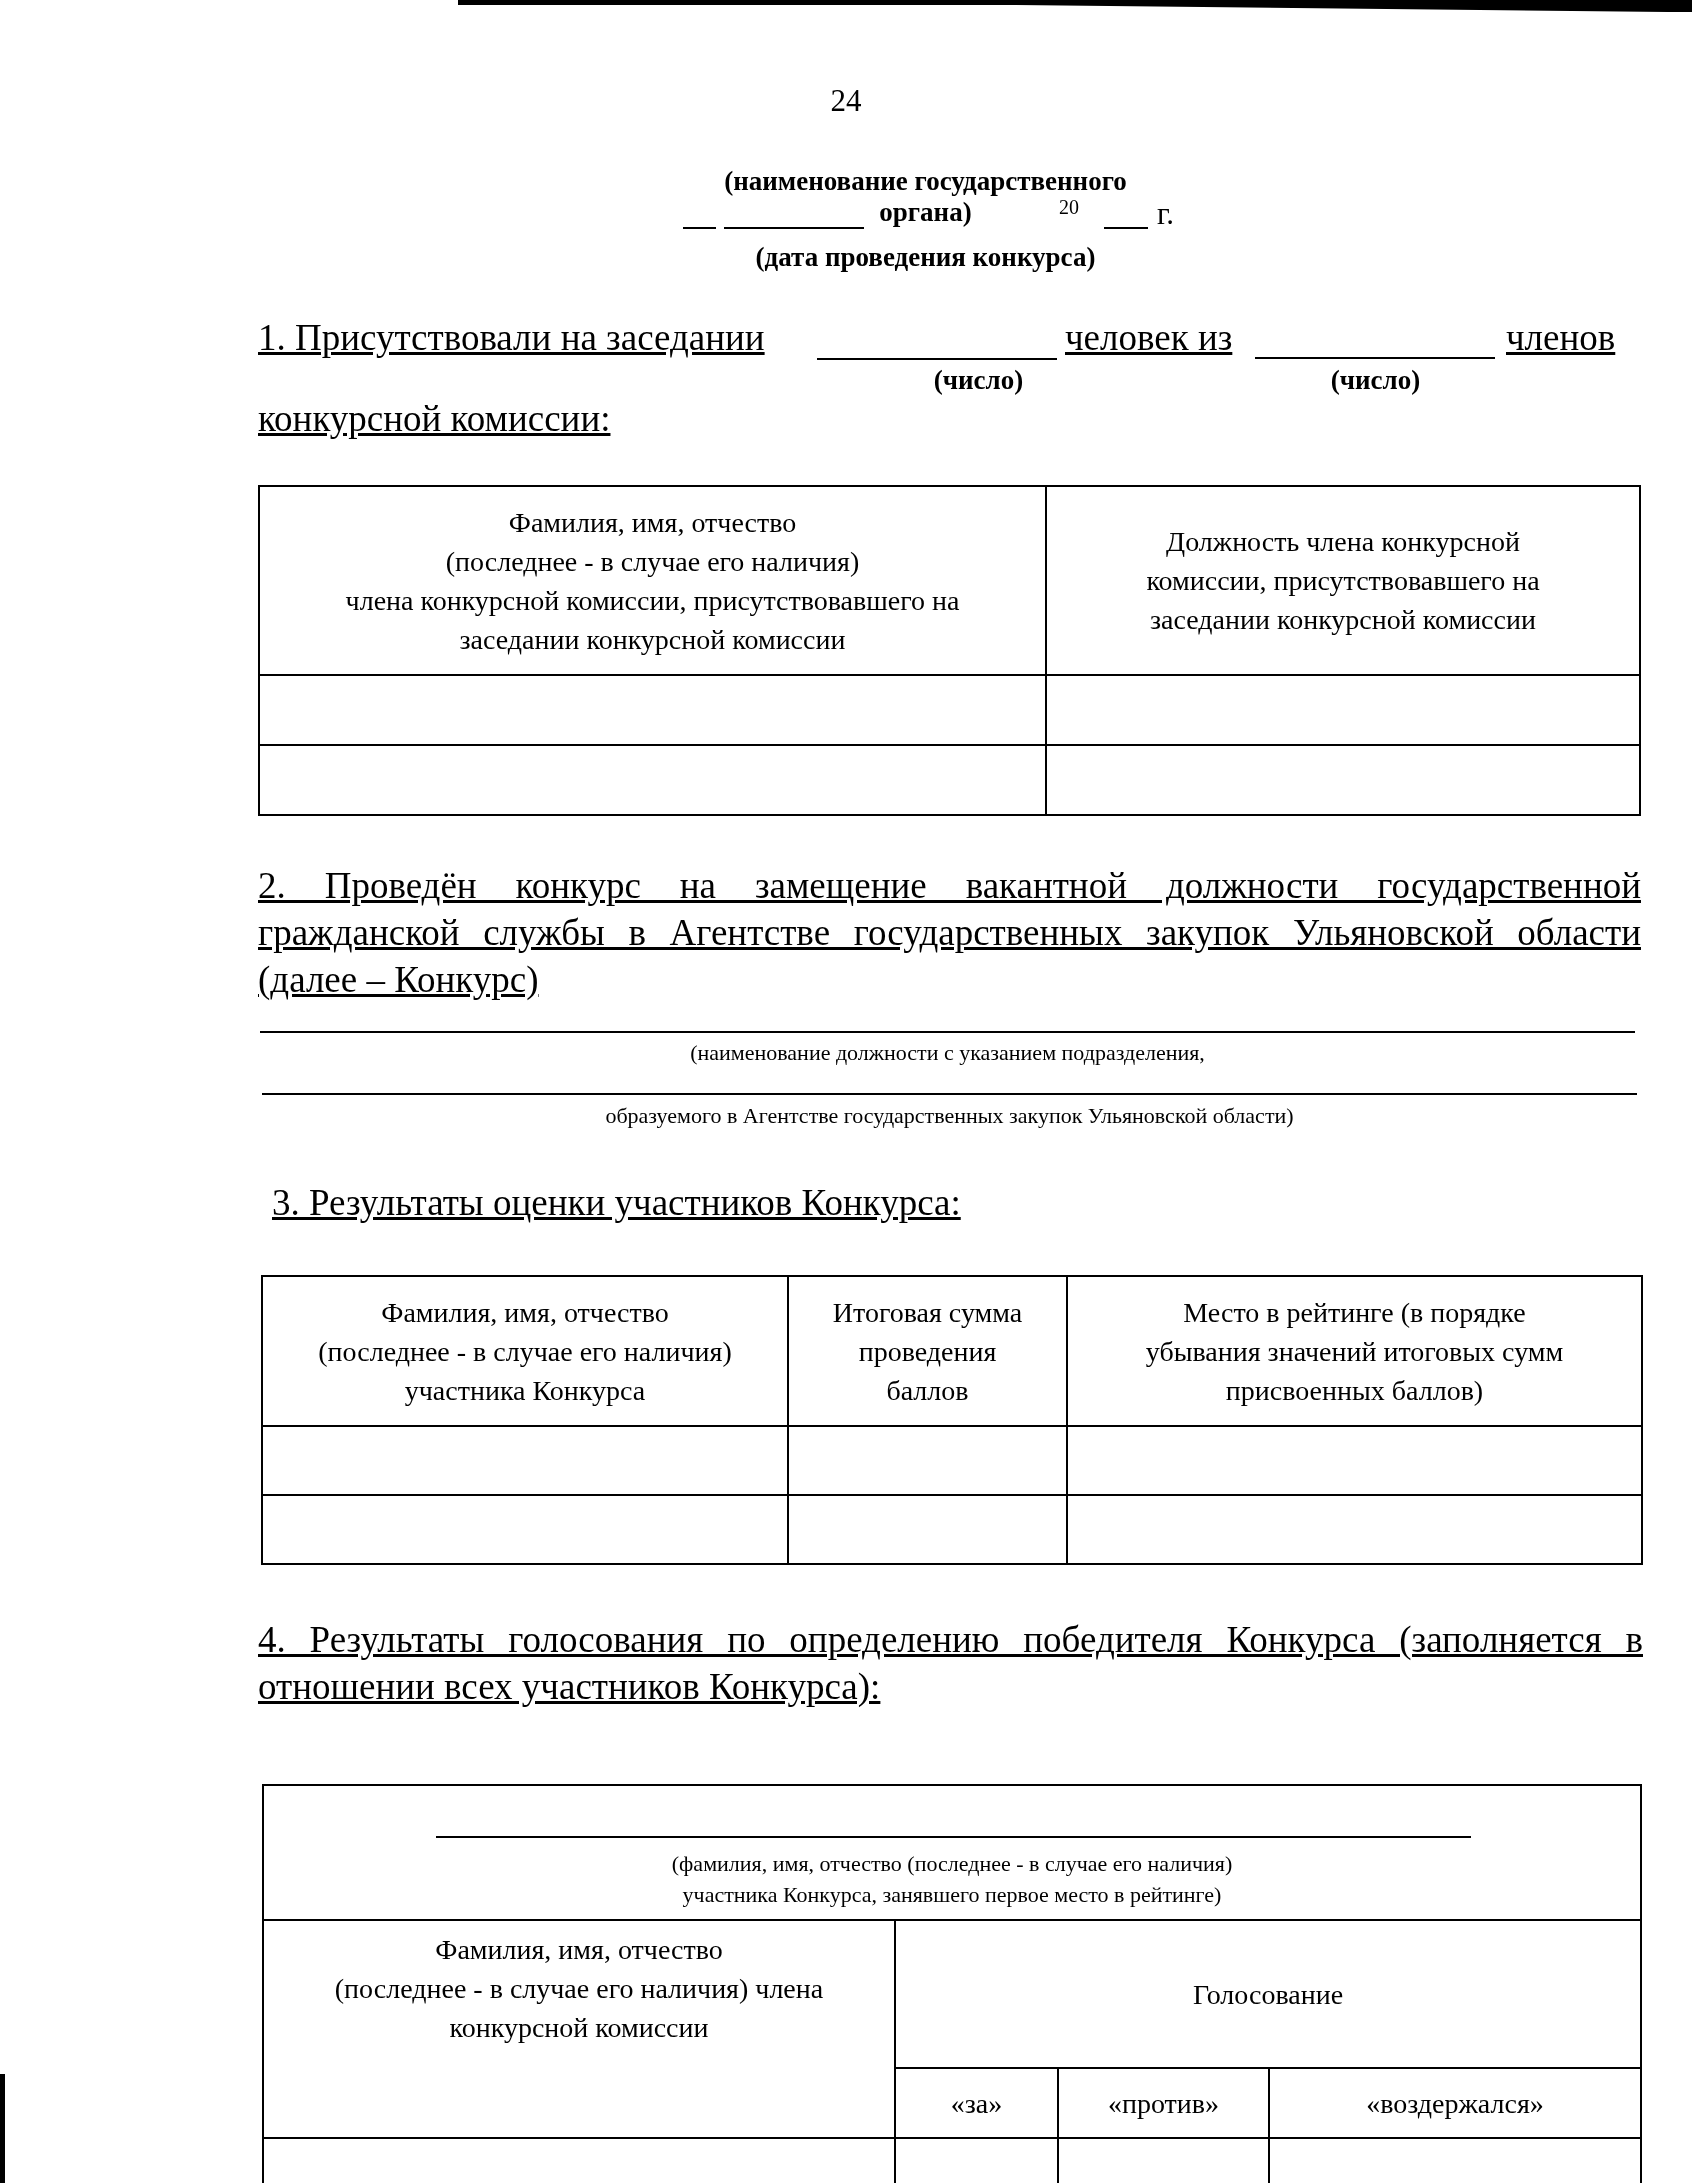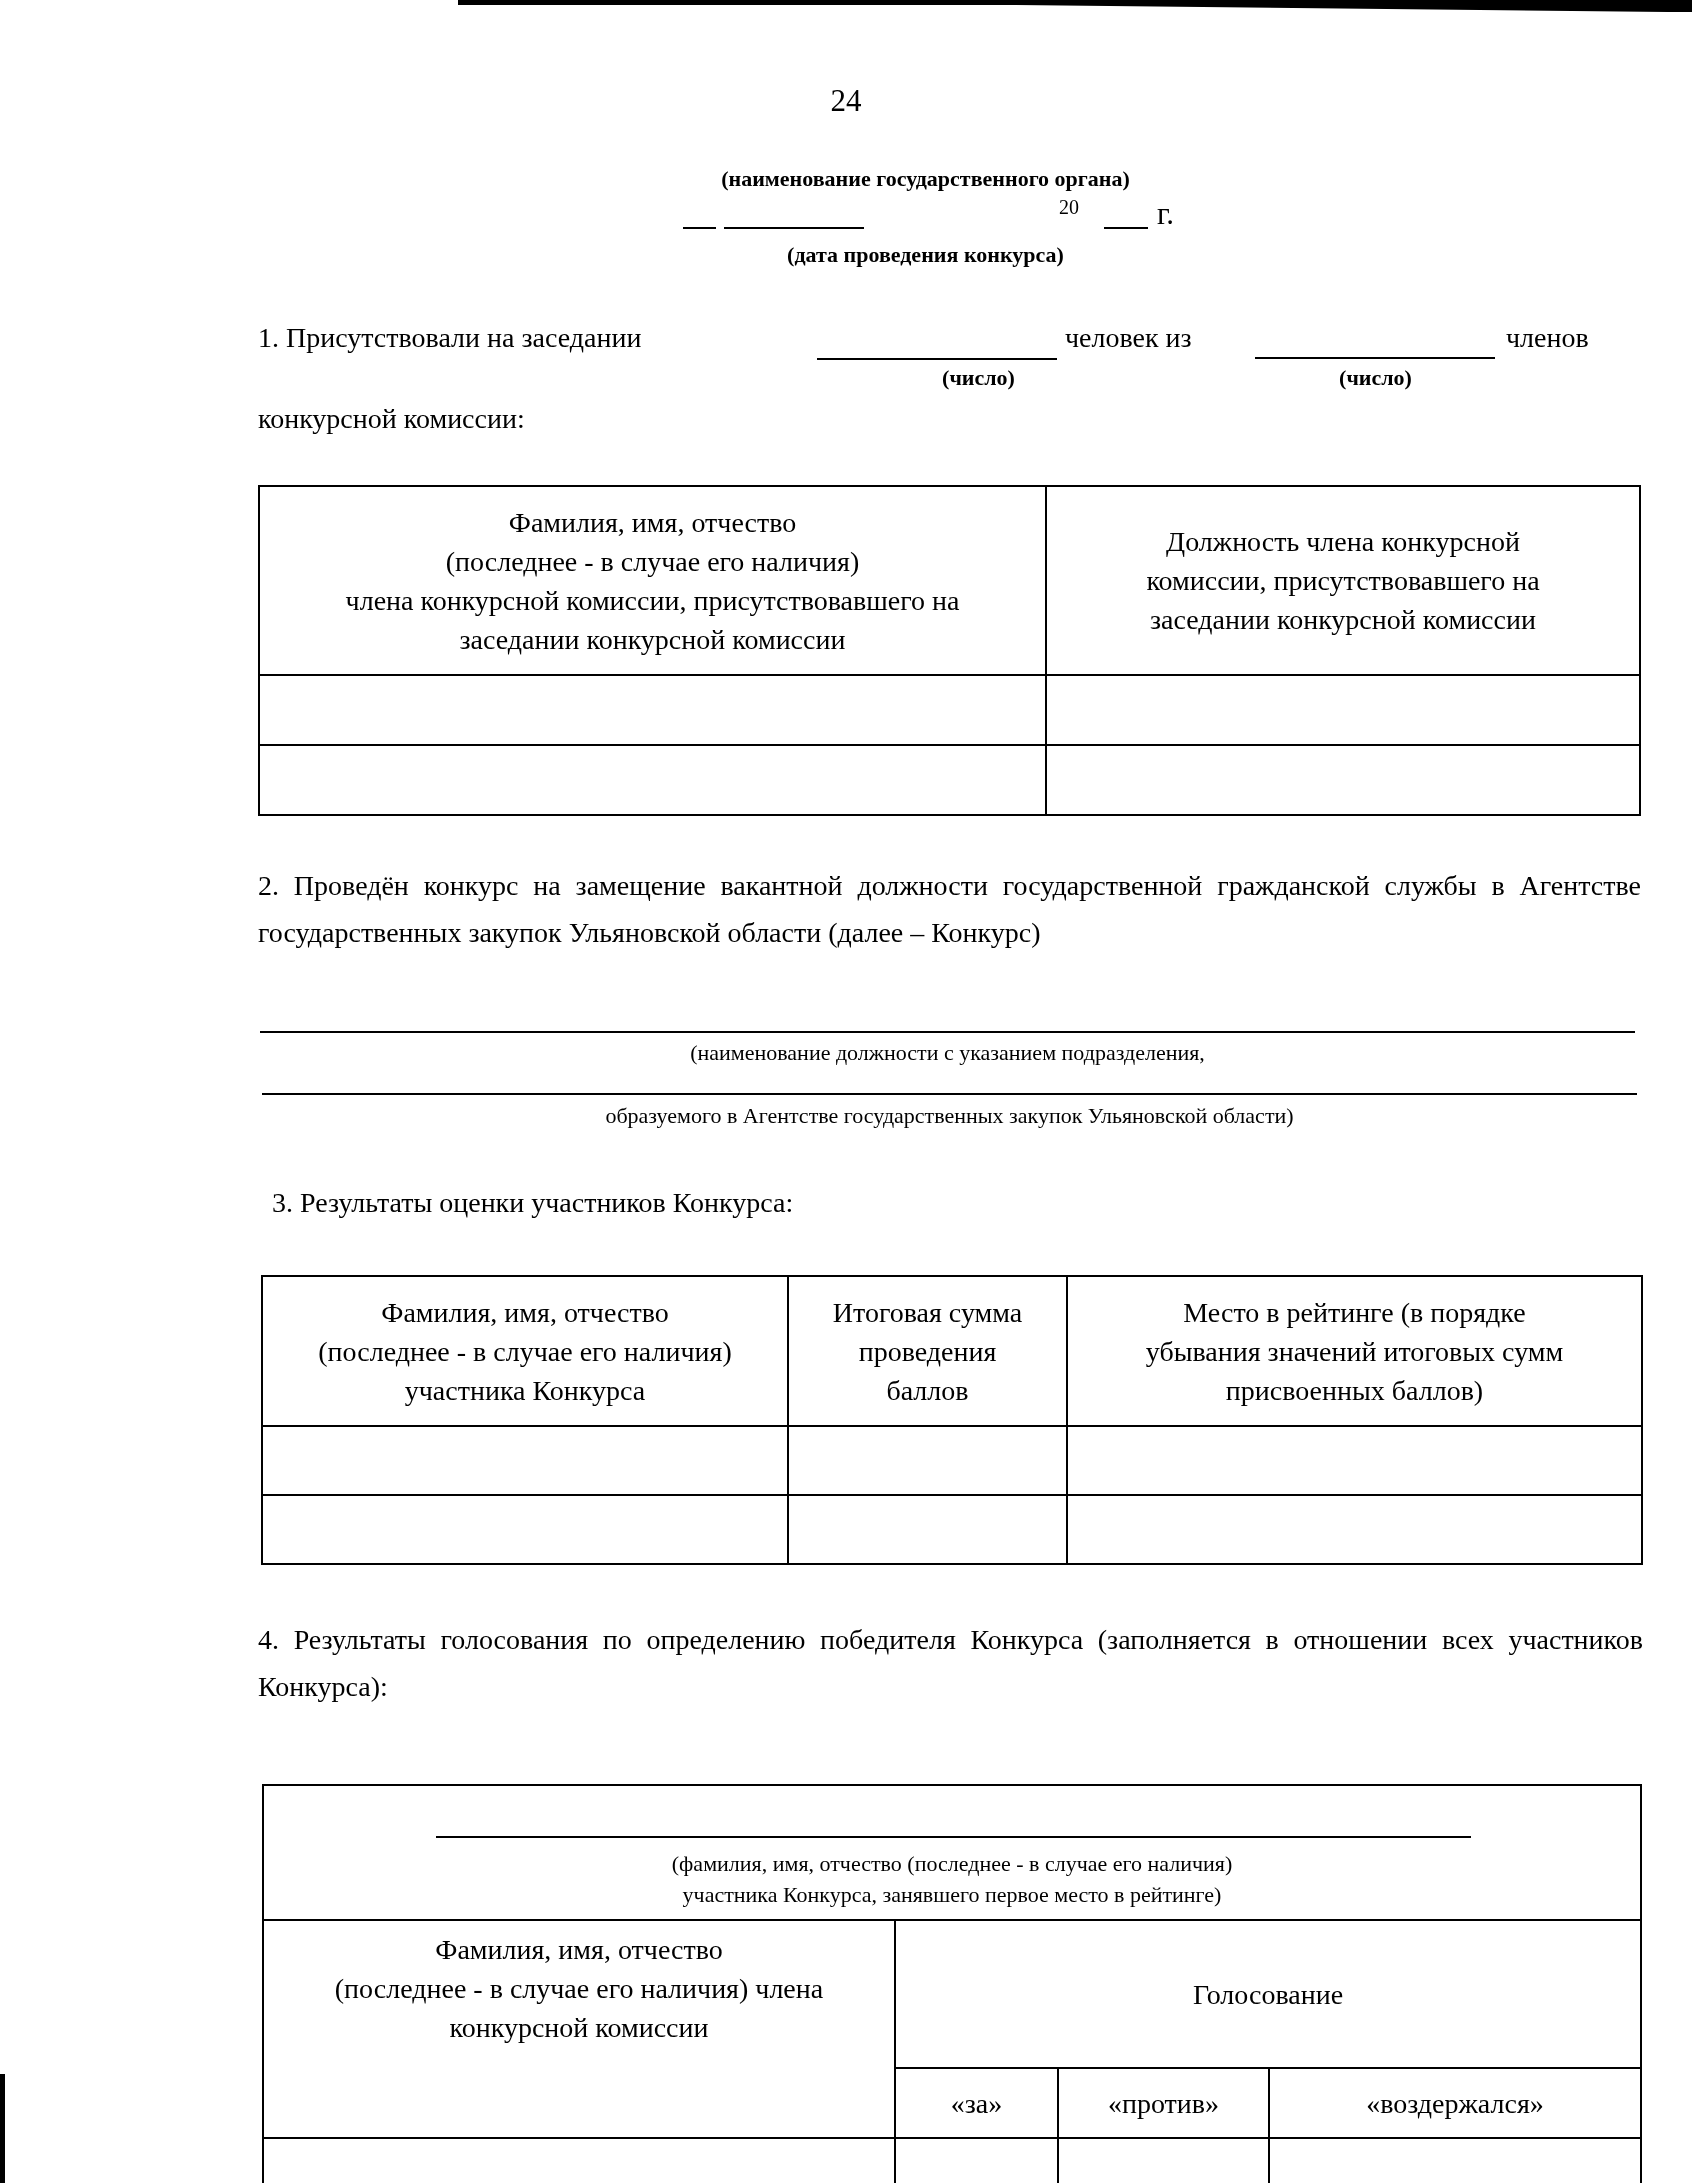--- a/index.html
+++ b/index.html
@@ -2,22 +2,22 @@
 <html style="font-size:7px"><head>
 <meta charset="utf-8">
 <style>
   html, body { margin: 0; padding: 0; background: #ffffff; }
   body { width: 1692px; height: 2394px; position: relative; overflow: hidden;
          font-family: "Liberation Serif", "DejaVu Serif", serif; color: #000; }
   .abs { position: absolute; }
   .artifact { background: #000; position: absolute; }
   .center { text-align: center; }
   .pgnum { font-size: 31px; left: 0; width: 1692px; top: 83px; }
-  .small { font-size: 22px; font-weight: bold; }
-  .body-text { font-size: 28px; line-height: 47px; }
+  .small { font-size: 27px; font-weight: bold; }
+  .body-text { font-size: 37px; line-height: 47px; text-decoration: underline; }
   .hline { position: absolute; height: 2.2px; background: #000; }
   table.doc { position: absolute; border-collapse: collapse; table-layout: fixed; }
   table.doc td { border: 2.2px solid #000; text-align: center; vertical-align: middle;
                  font-size: 28px; line-height: 39px; padding: 0 7px; }
   .caption { font-size: 22px; line-height: 31px; }
   .justify { text-align: justify; text-align-last: left; }
 </style>
 </head>
 <body>
 

